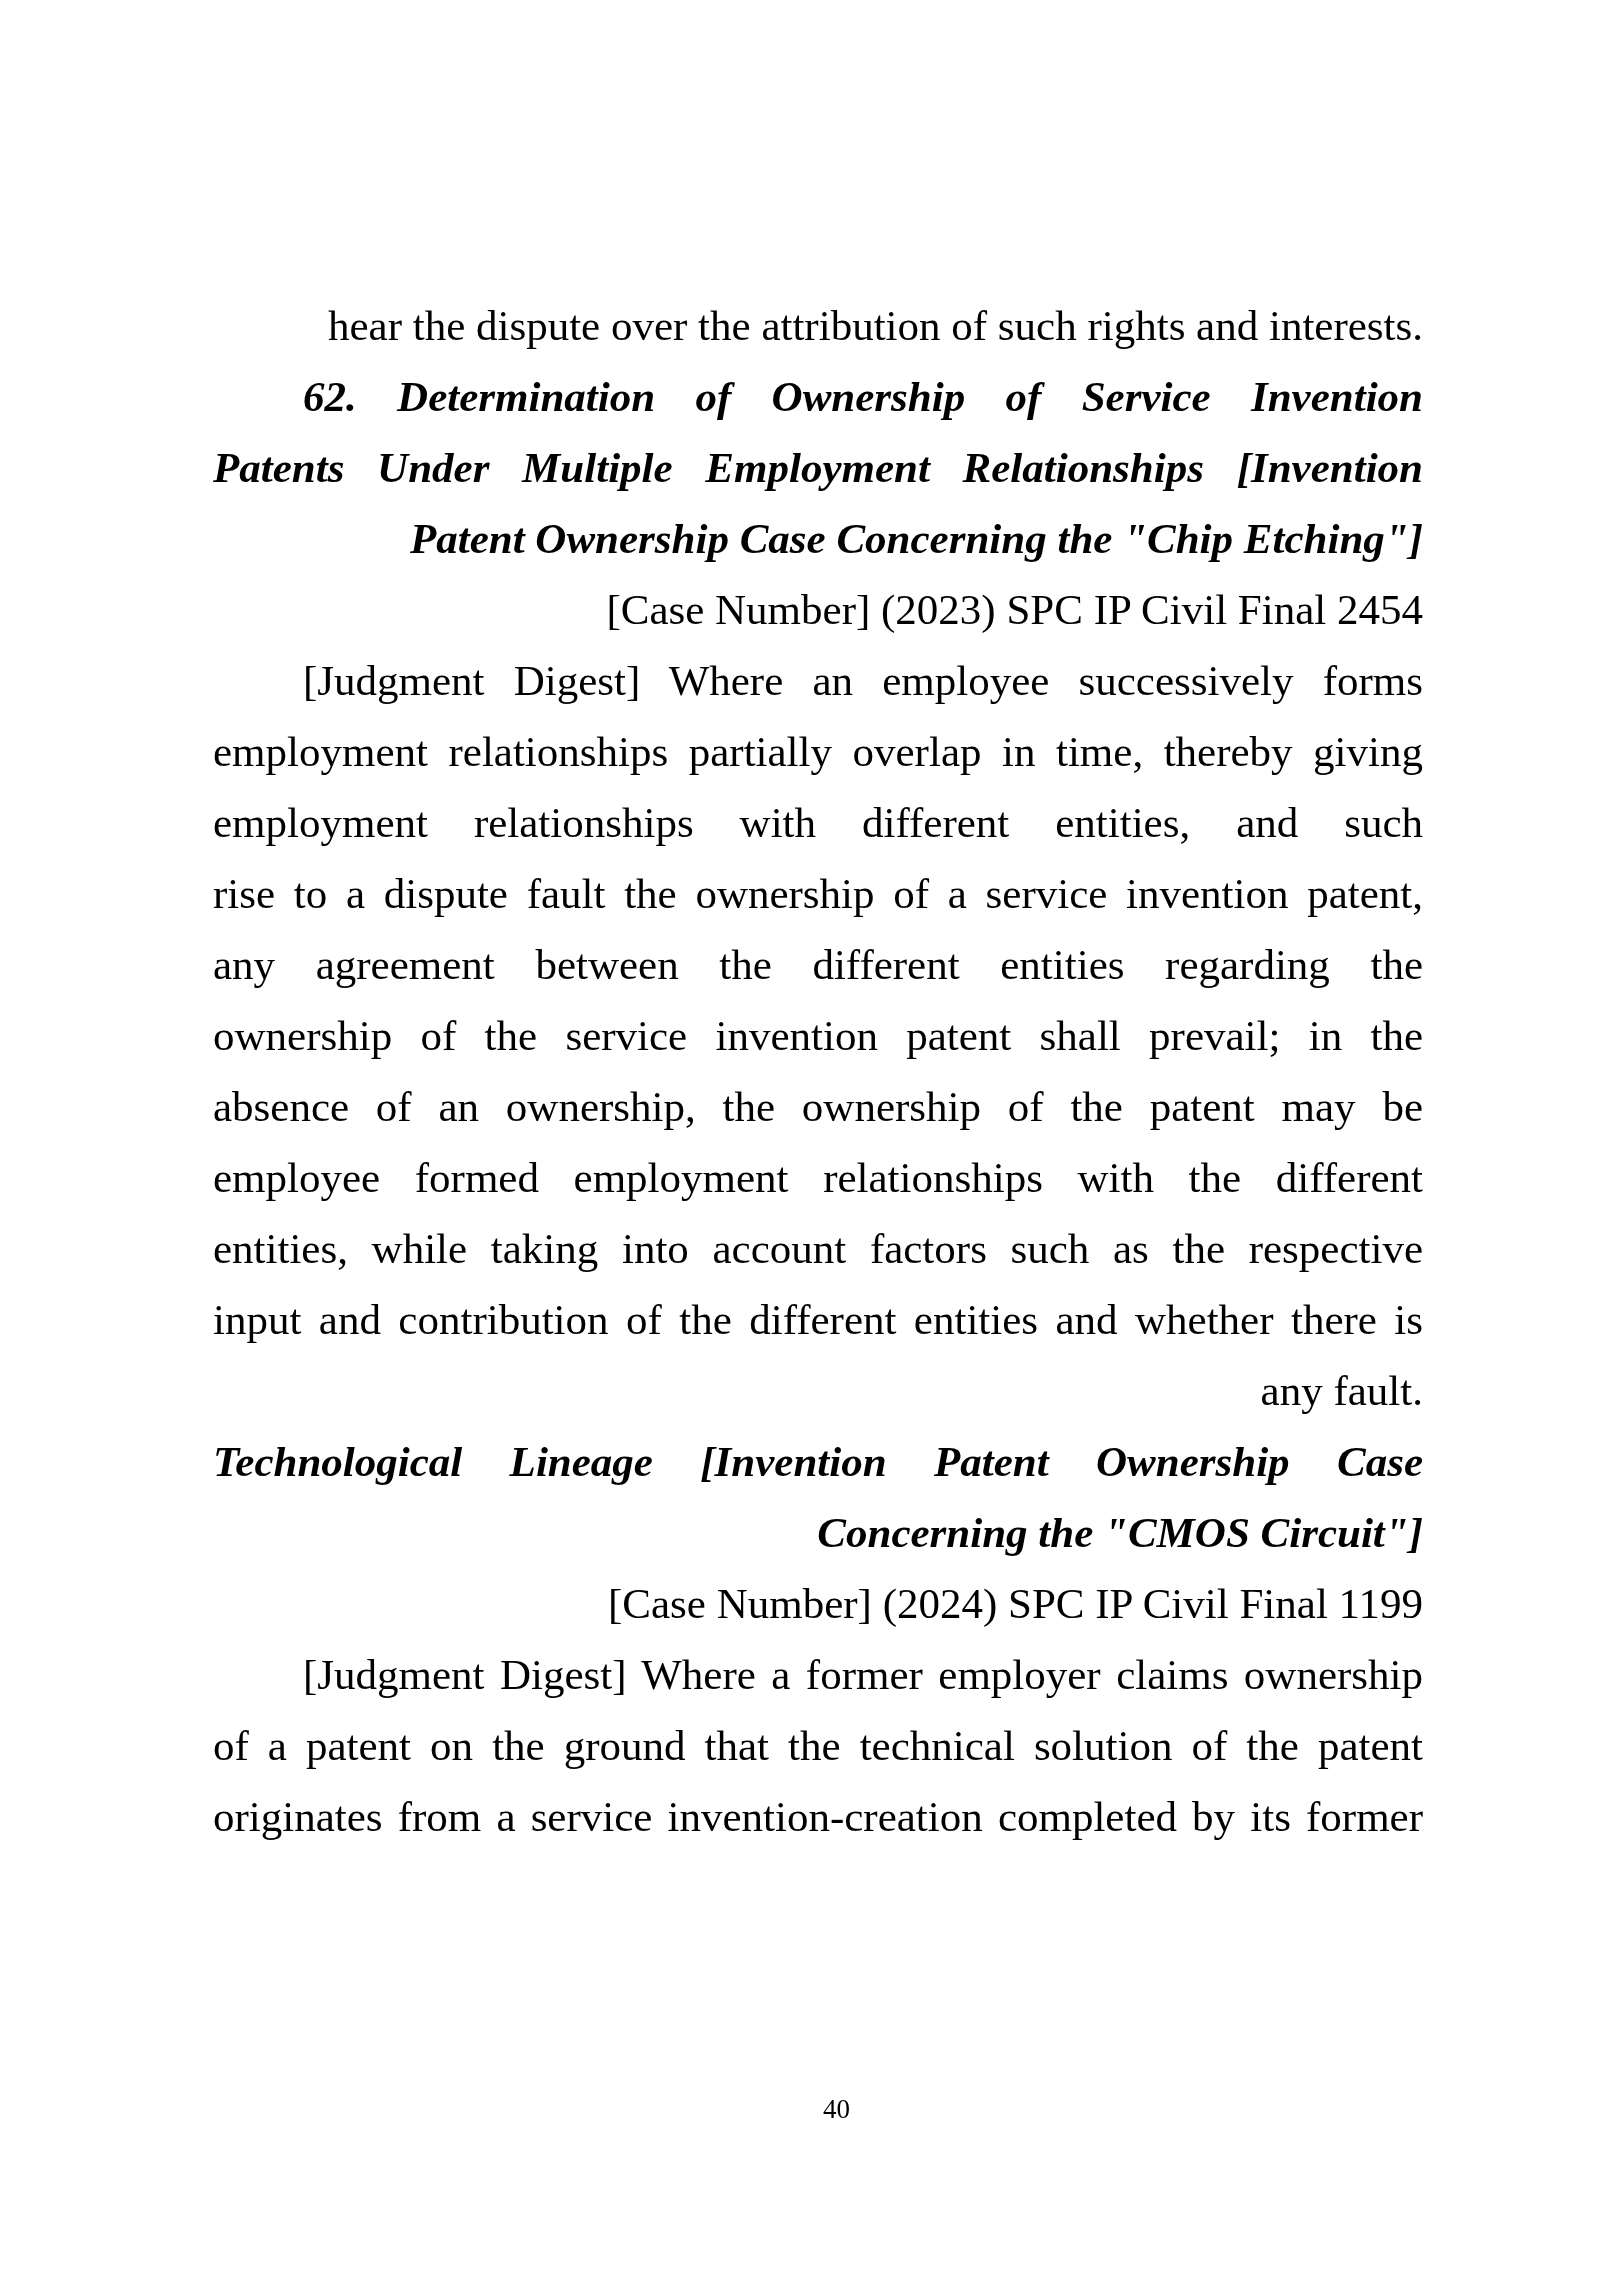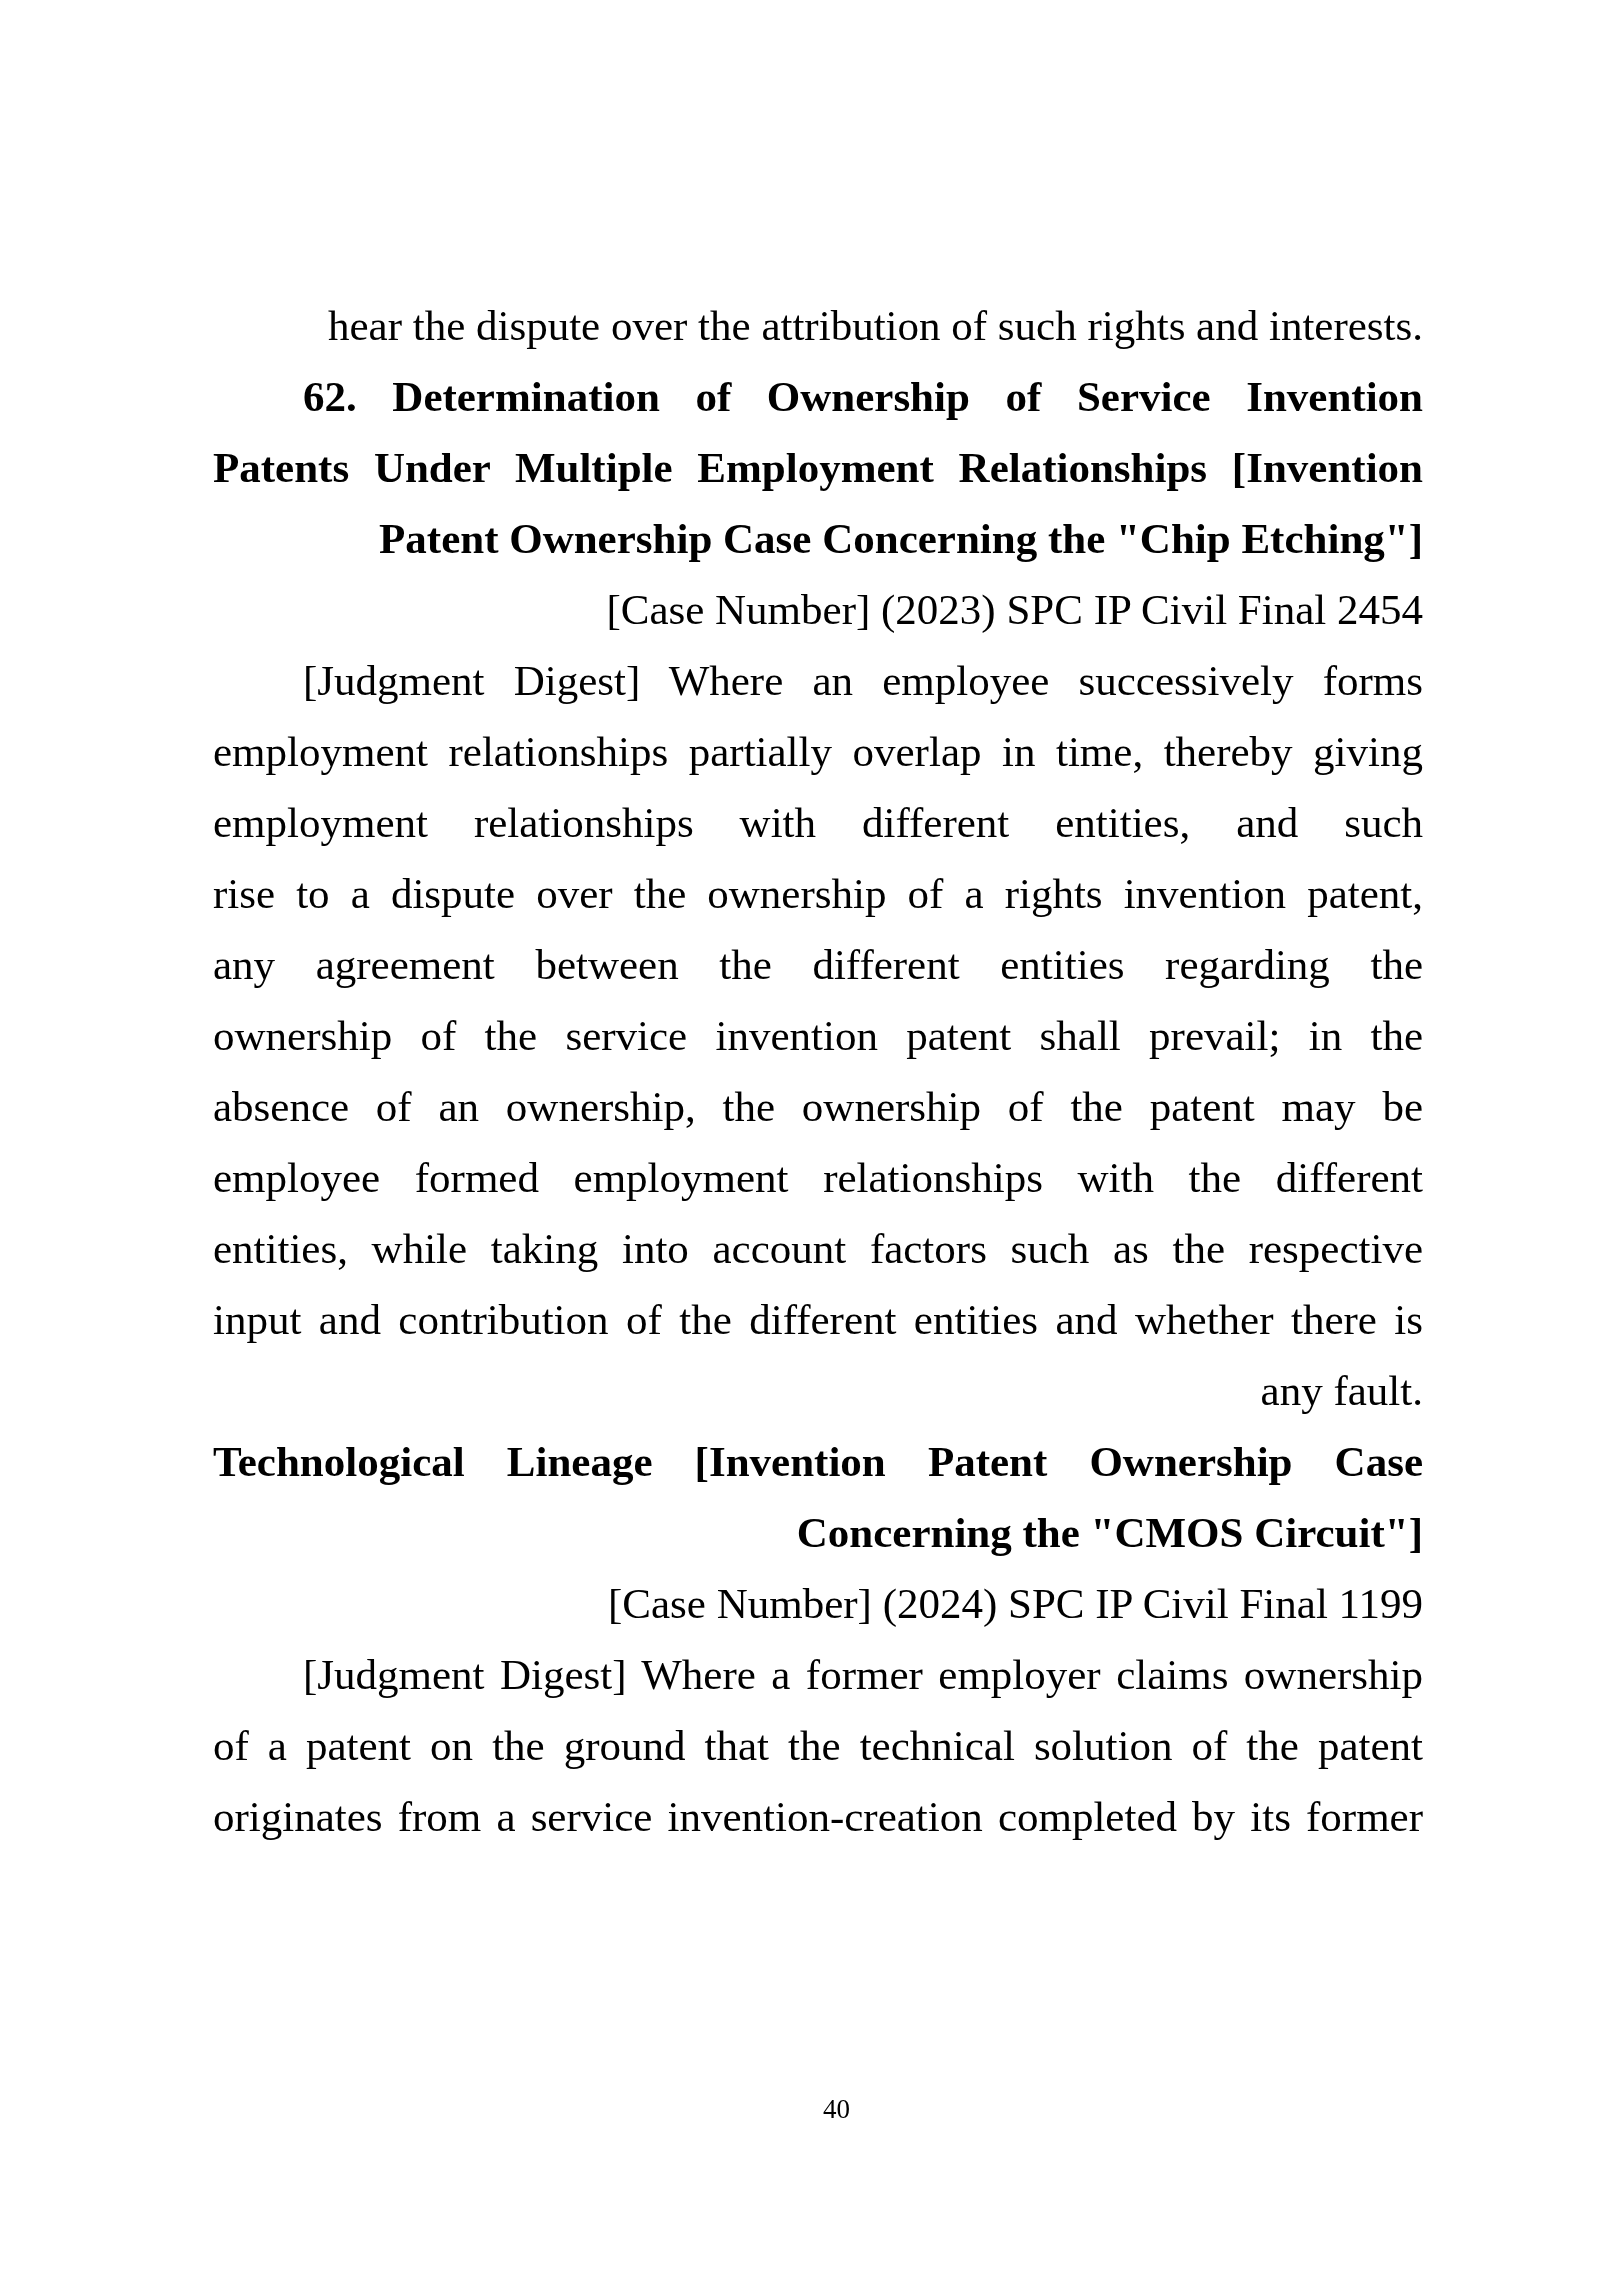--- a/index.html
+++ b/index.html
@@ -30,20 +30,21 @@
   }
   .just {
     text-align: justify;
     text-align-last: justify;
   }
   .indent {
     text-indent: 90px;
   }
   .bold {
     font-weight: 700;
+    font-style: italic;
   }
   .page-number {
     position: absolute;
     left: 823px;
     top: 2096px;
     font-size: 27px;
     line-height: 27px;
   }
 </style>
 </head>
@@ -52,21 +53,21 @@
 <div class="page">
   <div class="content">
     <div class="line">hear the dispute over the attribution of such rights and interests.</div>
     <div class="line bold indent just">62. Determination of Ownership of Service Invention</div>
     <div class="line bold just">Patents Under Multiple Employment Relationships [Invention</div>
     <div class="line bold">Patent Ownership Case Concerning the "Chip Etching"]</div>
     <div class="line indent">[Case Number] (2023) SPC IP Civil Final 2454</div>
     <div class="line indent just">[Judgment Digest] Where an employee successively forms</div>
     <div class="line just">employment relationships partially overlap in time, thereby giving</div>
     <div class="line just">employment relationships with different entities, and such</div>
-    <div class="line just">rise to a dispute over the ownership of a rights invention patent,</div>
+    <div class="line just">rise to a dispute fault the ownership of a service invention patent,</div>
     <div class="line just">any agreement between the different entities regarding the</div>
     <div class="line just">ownership of the service invention patent shall prevail; in the</div>
     <div class="line just">absence of an ownership, the ownership of the patent may be</div>
     <div class="line just">employee formed employment relationships with the different</div>
     <div class="line just">entities, while taking into account factors such as the respective</div>
     <div class="line just">input and contribution of the different entities and whether there is</div>
     <div class="line">any fault.</div>
     <div class="line bold just">Technological Lineage [Invention Patent Ownership Case</div>
     <div class="line bold">Concerning the "CMOS Circuit"]</div>
     <div class="line indent">[Case Number] (2024) SPC IP Civil Final 1199</div>

